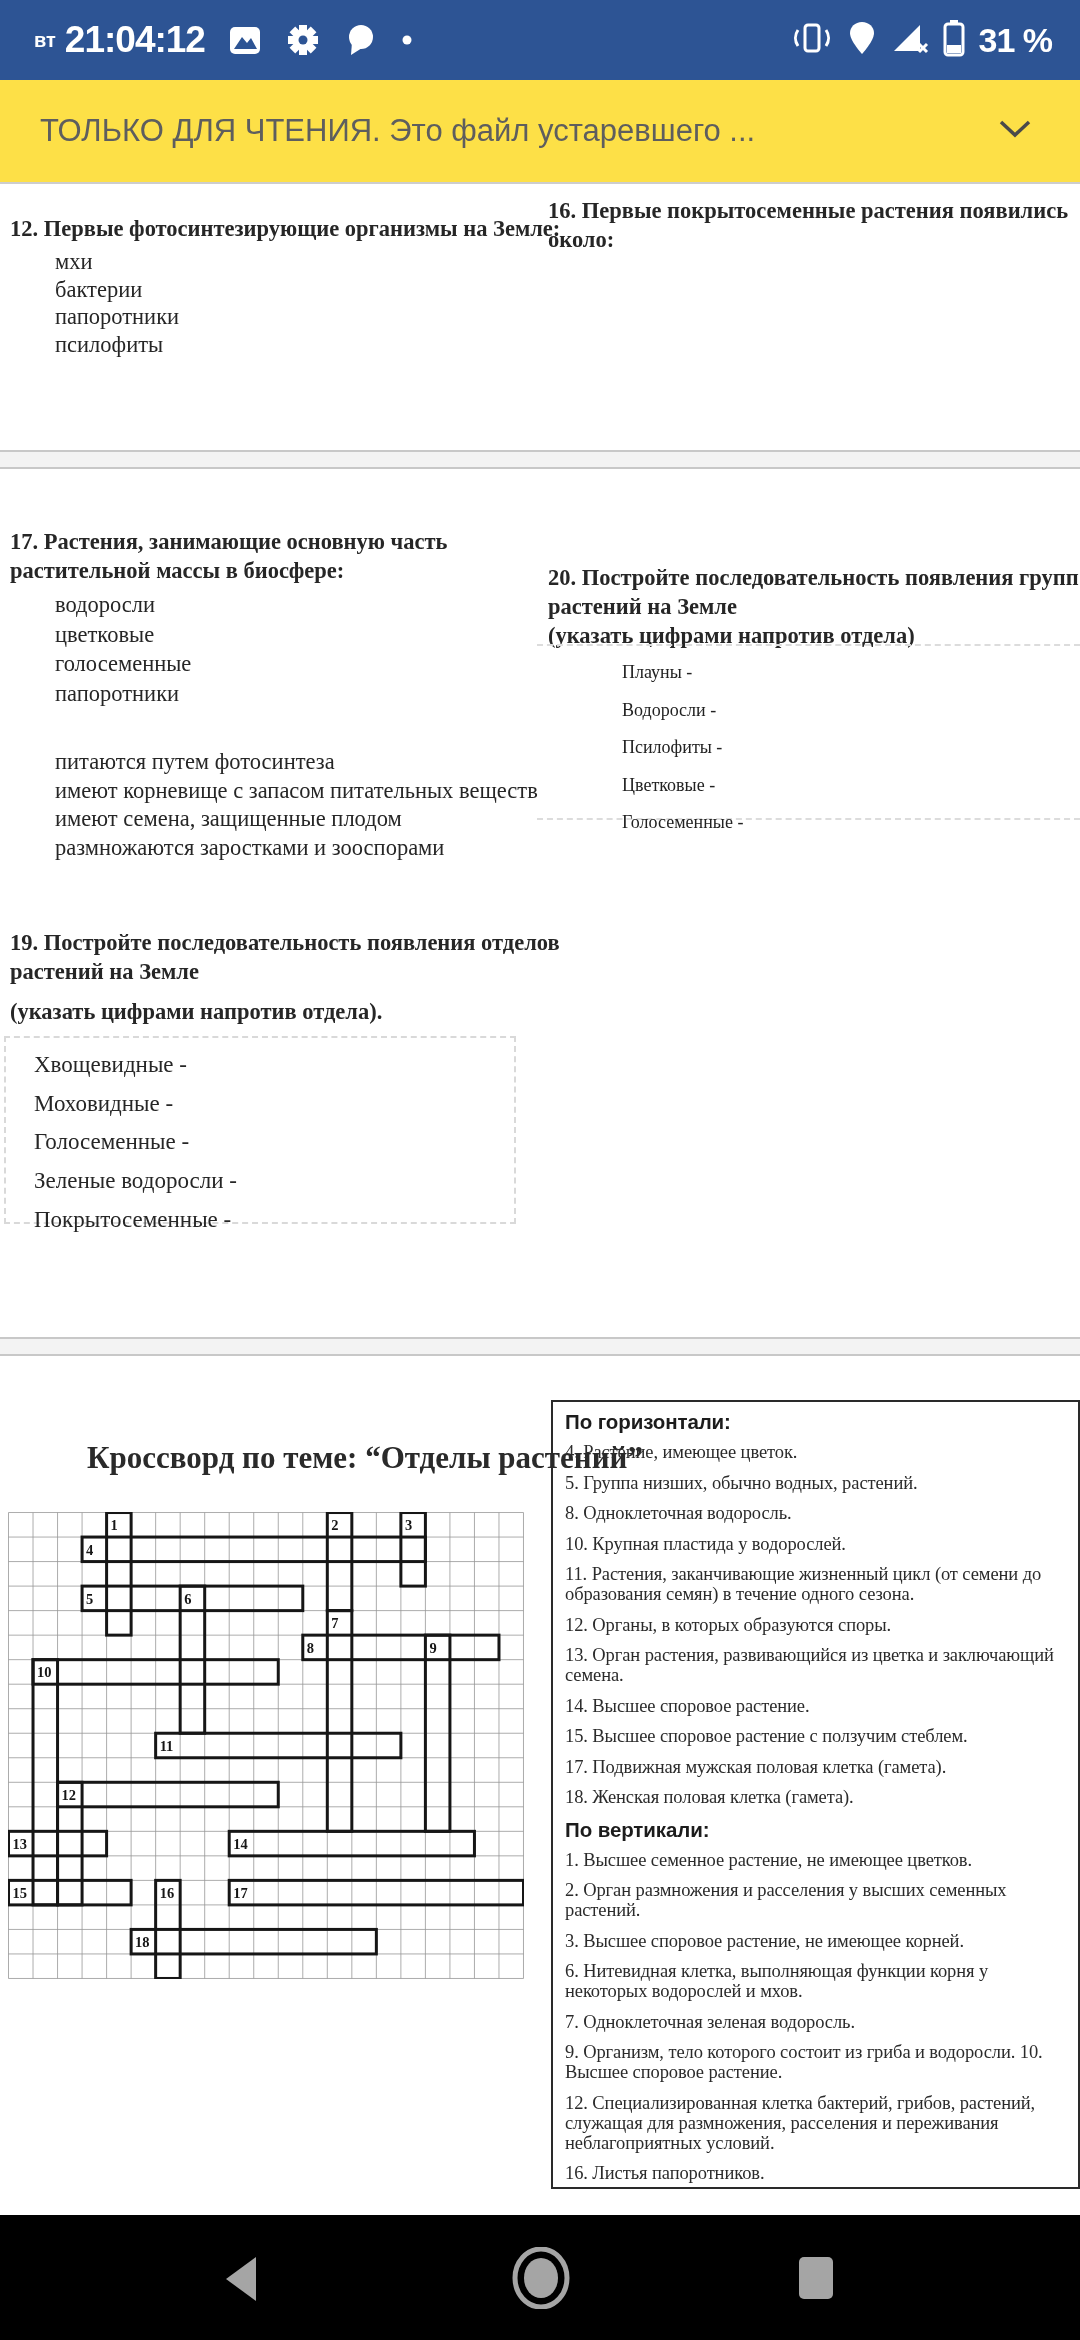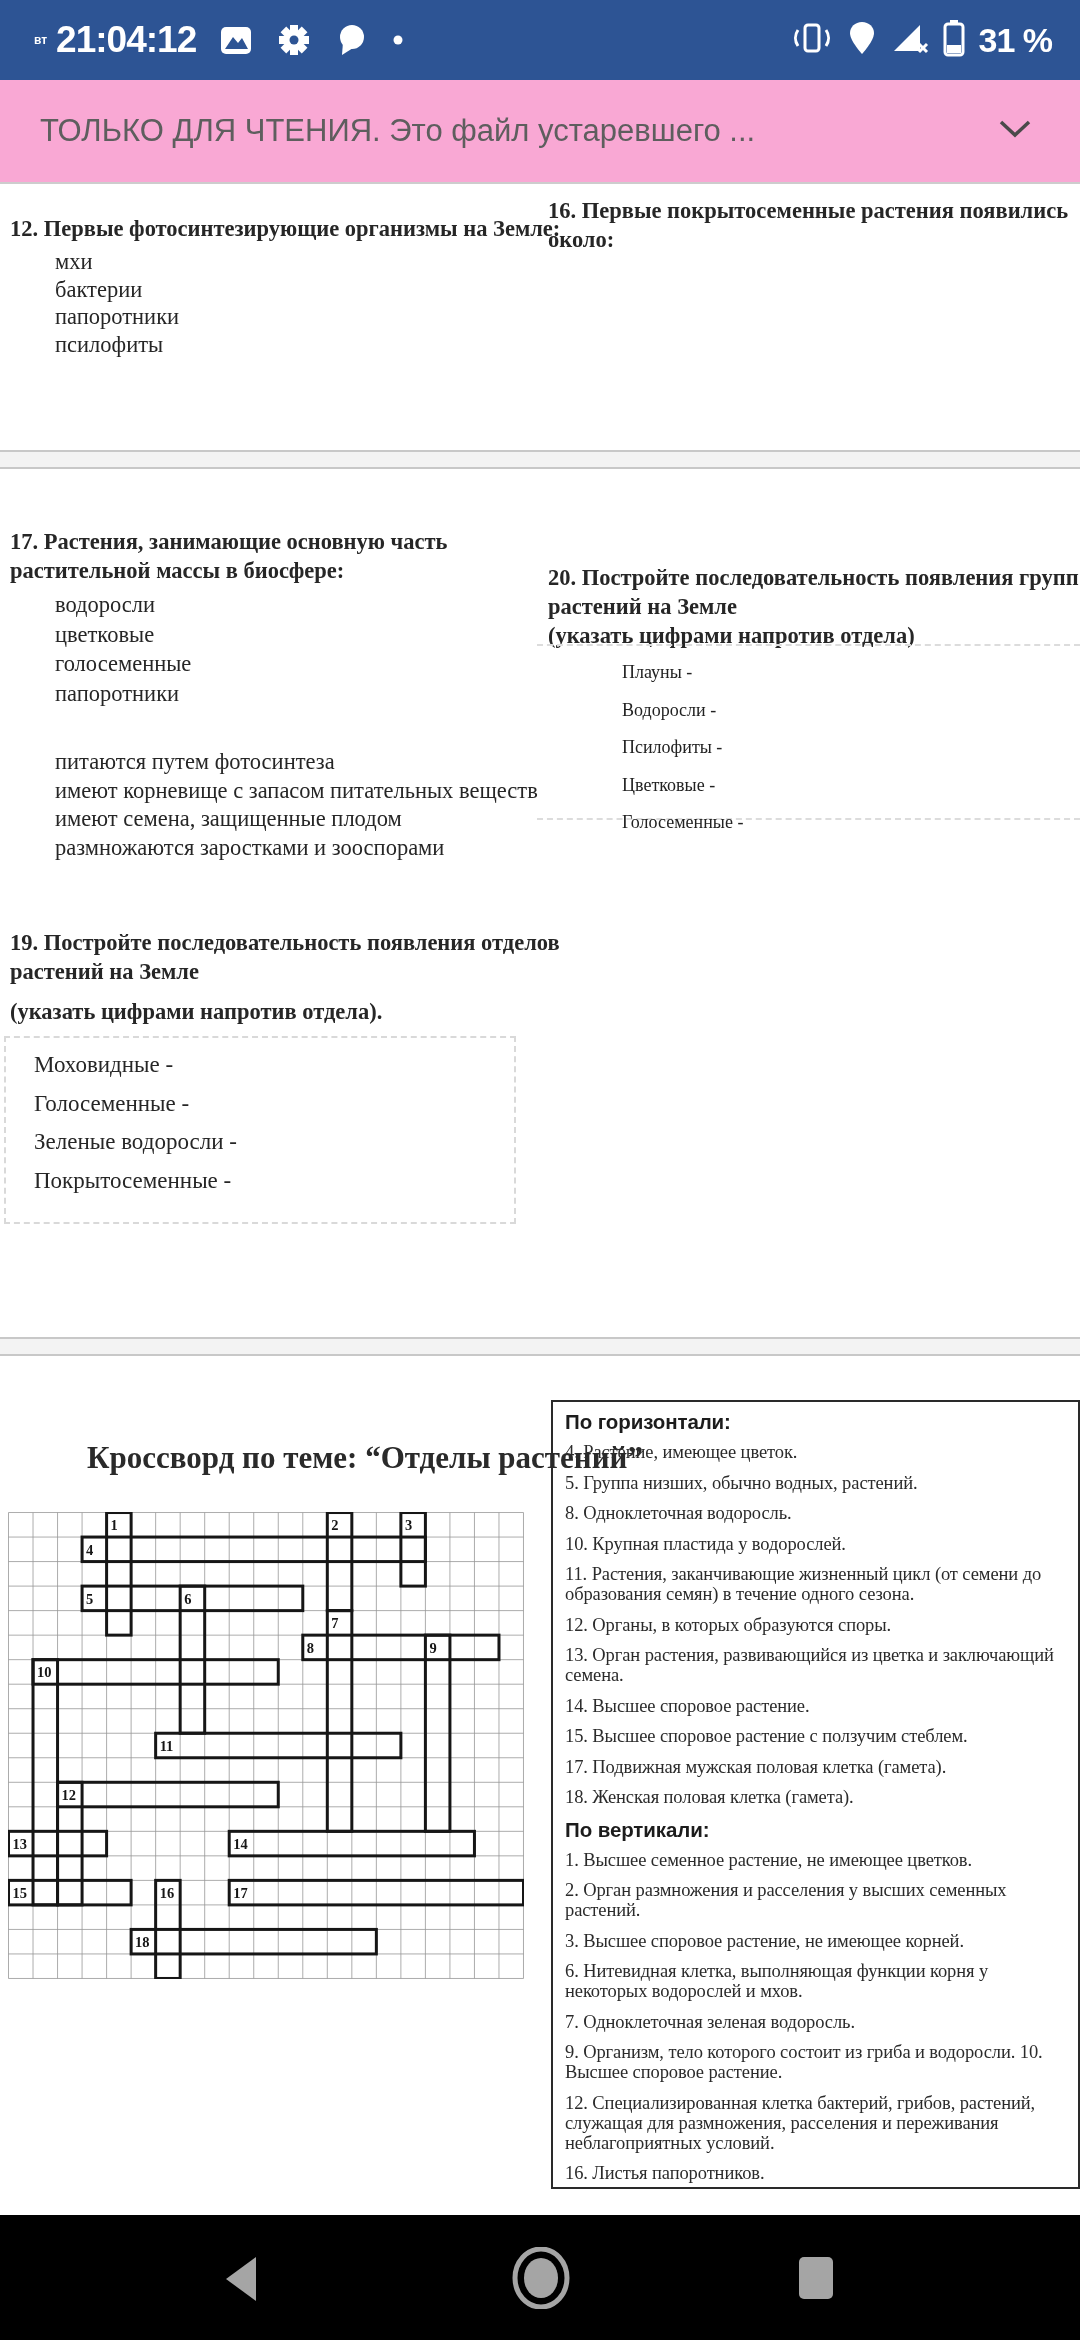--- a/index.html
+++ b/index.html
@@ -2,28 +2,28 @@
 <html><head>
 <meta charset="utf-8">
 <style>
   html,body{margin:0;padding:0;}
   body{width:1080px;height:2340px;position:relative;background:#ffffff;
        font-family:"Liberation Serif",serif;color:#222;overflow:hidden;}
 
   
   .status-bar{position:absolute;top:0;left:0;width:1080px;height:80px;background:#2d5494;
     display:flex;align-items:center;color:#fff;font-family:"Liberation Sans",sans-serif;}
-  .sb-day{margin-left:34px;font-size:12px;font-weight:700;}
+  .sb-day{margin-left:34px;font-size:20px;font-weight:700;}
   .sb-time{margin-left:9px;font-size:37px;font-weight:700;letter-spacing:-1px;}
   .sb-ic{margin-left:22px;display:flex;align-items:center;}
   .sb-right{margin-left:auto;display:flex;align-items:center;margin-right:28px;gap:14px;}
   .sb-batt-text{font-size:34px;font-weight:700;letter-spacing:-1px;}
 
   
-  .banner{position:absolute;top:80px;left:0;width:1080px;height:104px;background:#f9a8d4;
+  .banner{position:absolute;top:80px;left:0;width:1080px;height:104px;background:#fde047;
     border-bottom:2px solid #cdcdcd;box-sizing:border-box;display:flex;align-items:center;}
   .banner-text{margin-left:40px;flex:1;font-family:"Liberation Sans",sans-serif;
     font-size:31px;color:#5e5e5e;white-space:nowrap;overflow:hidden;}
   .banner-chevron{margin-right:48px;}
 
   
   .sep{position:absolute;left:0;width:1080px;height:19px;background:#f3f3f3;
     border-top:2px solid #c8c8c8;border-bottom:2px solid #c8c8c8;box-sizing:border-box;}
   #sep1{top:450px;} #sep2{top:1337px;}
 
@@ -183,20 +183,21 @@
     <div class="q-opt">имеют корневище с запасом питательных веществ</div>
     <div class="q-opt">имеют семена, защищенные плодом</div>
     <div class="q-opt">размножаются заростками и зооспорами</div>
   </div>
 </div>
 
 <div class="q" id="q19">
   <div class="q-title">19. Постройте последовательность появления отделов растений на Земле</div>
   <div class="q-note">(указать цифрами напротив отдела).</div>
   <div class="q19-box">
+    <div class="q-opt">Хвощевидные -</div>
     <div class="q-opt">Моховидные -</div>
     <div class="q-opt">Голосеменные -</div>
     <div class="q-opt">Зеленые водоросли -</div>
     <div class="q-opt">Покрытосеменные -</div>
   </div>
 </div>
 
 <div class="sep" id="sep2"></div>
 
 <div id="cw-title">Кроссворд по теме: “Отделы растений”</div>

